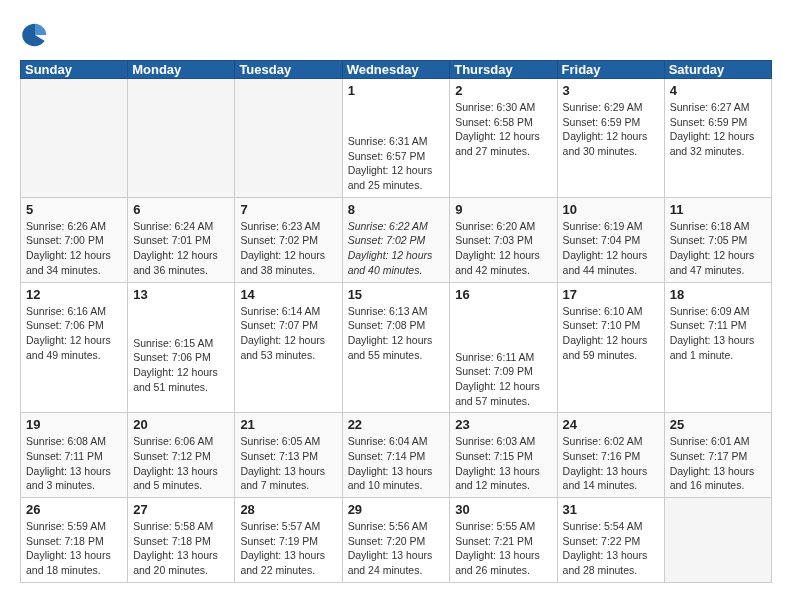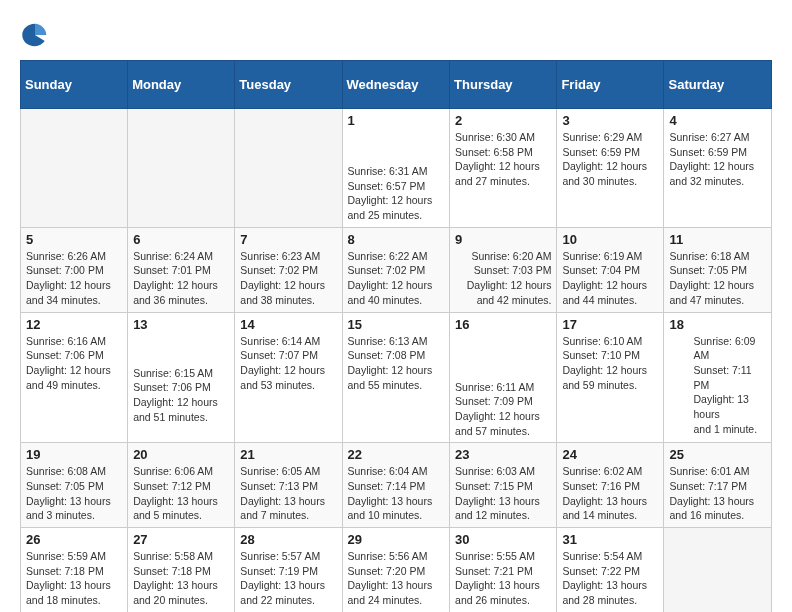--- a/index.html
+++ b/index.html
@@ -47,21 +47,21 @@
       color: #333;
     }
     .calendar {
       width: 100%;
       border-collapse: collapse;
       border: 1px solid #ccc;
     }
     .calendar th {
       background: #2060a0;
       color: #fff;
-      padding: 16px 4px;
+      padding: 1px 4px;
       text-align: left;
       font-size: 13px;
       font-weight: bold;
       border: 1px solid #1a4f8a;
     }
     .calendar td {
       vertical-align: top;
       padding: 4px 5px;
       border: 1px solid #ccc;
       font-size: 11px;
@@ -174,28 +174,28 @@
         </td>
         <td>
           <div class="day-number">7</div>
           <div class="day-info" style="white-space: pre-line;">Sunrise: 6:23 AM
 Sunset: 7:02 PM
 Daylight: 12 hours
 and 38 minutes.</div>
         </td>
         <td>
           <div class="day-number">8</div>
-          <div class="day-info" style="white-space: pre-line;">Sunrise: 6:22 AM
+          <div class="day-info" style="white-space: pre-line; font-style: italic;">Sunrise: 6:22 AM
 Sunset: 7:02 PM
 Daylight: 12 hours
 and 40 minutes.</div>
         </td>
         <td>
           <div class="day-number">9</div>
-          <div class="day-info" style="white-space: pre-line; text-align: right;">Sunrise: 6:20 AM
+          <div class="day-info" style="white-space: pre-line;">Sunrise: 6:20 AM
 Sunset: 7:03 PM
 Daylight: 12 hours
 and 42 minutes.</div>
         </td>
         <td>
           <div class="day-number">10</div>
           <div class="day-info" style="white-space: pre-line;">Sunrise: 6:19 AM
 Sunset: 7:04 PM
 Daylight: 12 hours
 and 44 minutes.</div>
@@ -246,31 +246,31 @@
         </td>
         <td>
           <div class="day-number">17</div>
           <div class="day-info" style="white-space: pre-line;">Sunrise: 6:10 AM
 Sunset: 7:10 PM
 Daylight: 12 hours
 and 59 minutes.</div>
         </td>
         <td>
           <div class="day-number">18</div>
-          <div class="day-info" style="white-space: pre-line; margin-left: 24px;">Sunrise: 6:09 AM
+          <div class="day-info" style="white-space: pre-line;">Sunrise: 6:09 AM
 Sunset: 7:11 PM
 Daylight: 13 hours
 and 1 minute.</div>
         </td>
       </tr>
       <tr class="row-shaded">
         <td>
           <div class="day-number">19</div>
           <div class="day-info" style="white-space: pre-line;">Sunrise: 6:08 AM
-Sunset: 7:05 PM
+Sunset: 7:11 PM
 Daylight: 13 hours
 and 3 minutes.</div>
         </td>
         <td>
           <div class="day-number">20</div>
           <div class="day-info" style="white-space: pre-line;">Sunrise: 6:06 AM
 Sunset: 7:12 PM
 Daylight: 13 hours
 and 5 minutes.</div>
         </td>

